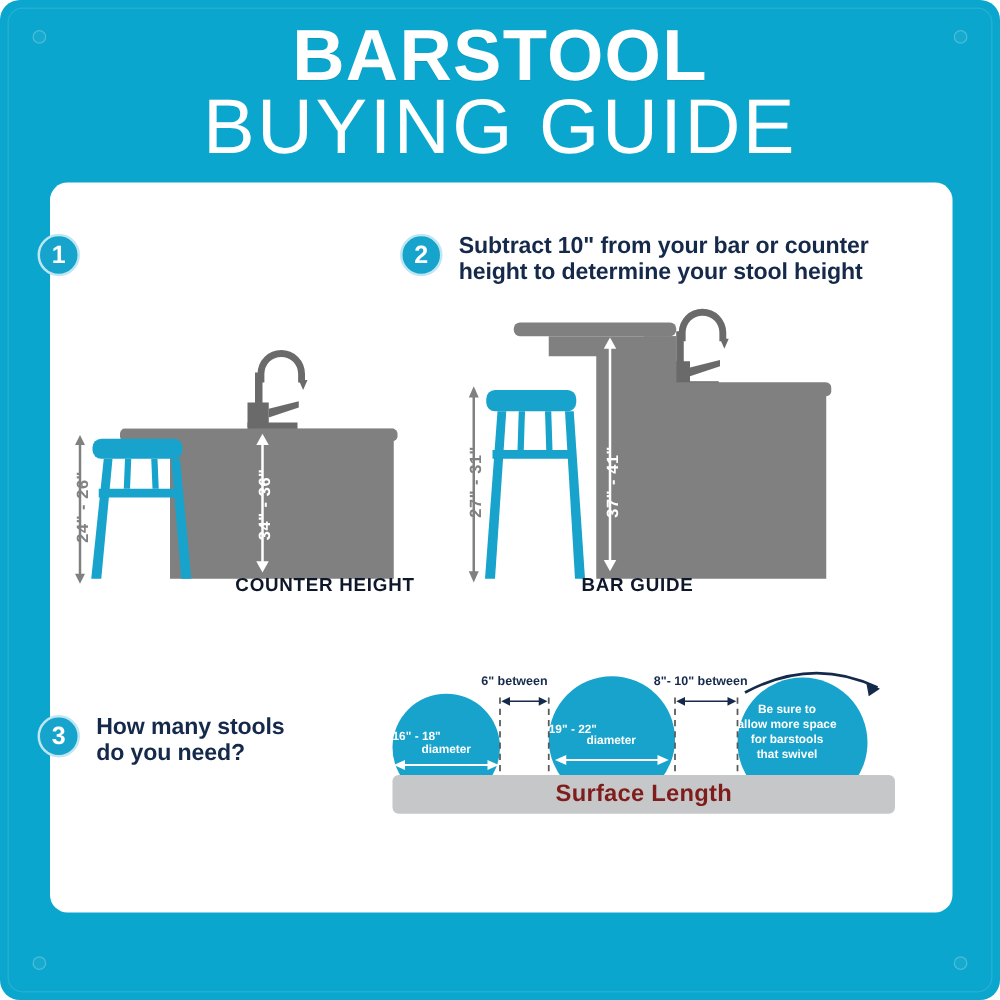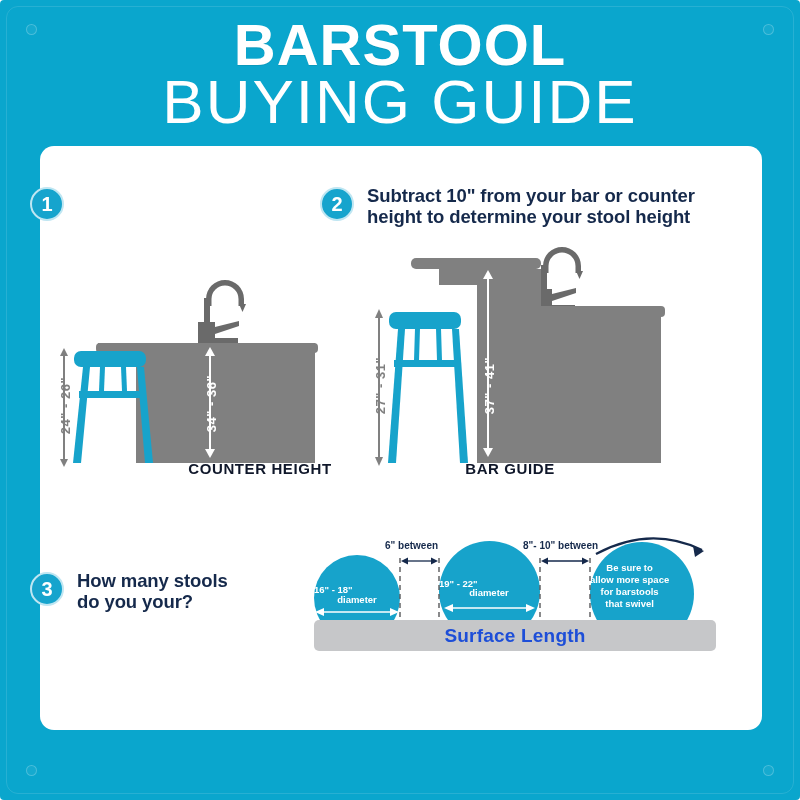--- a/index.html
+++ b/index.html
@@ -5,21 +5,21 @@
 <style>
   html,body{margin:0;padding:0;}
   body{
     width:800px;height:800px;overflow:hidden;
     background:#ffffff;
     font-family:"Liberation Sans", sans-serif;
   }
   .plate{
     position:absolute;left:0;top:0;width:800px;height:800px;
     background:#0aa6cd;
-    border-radius:4px;
+    border-radius:16px;
     box-sizing:border-box;
     overflow:hidden;
   }
   .plate-inner-edge{
     position:absolute;left:6px;top:6px;right:6px;bottom:6px;
     border:1px solid rgba(255,255,255,.12);
     border-radius:12px;
     pointer-events:none;
   }
   .rivet{
@@ -110,21 +110,21 @@
     display:flex;flex-direction:column;align-items:flex-start;justify-content:center;
   }
   .circ-lines{
     position:relative;top:-8px;
     font-size:9.5px;font-weight:bold;line-height:12px;white-space:pre-line;
   }
   .surface-bar{
     position:absolute;left:14px;top:92px;width:402px;height:31px;
     background:#c6c7c9;border-radius:5px;
     display:flex;align-items:center;justify-content:center;
-    color:#1d4ed8;font-weight:bold;font-size:19px;letter-spacing:.2px;
+    color:#7f1d1d;font-weight:bold;font-size:19px;letter-spacing:.2px;
   }
   .gap-label{
     position:absolute;color:#15294b;font-size:10px;font-weight:bold;white-space:nowrap;
   }
   .clipper{position:absolute;left:0;top:0;width:430px;height:95px;overflow:hidden;}
   svg{display:block;overflow:visible;}
 </style>
 </head>
 <body>
 
@@ -148,21 +148,21 @@
 
   <div class="step" id="step2">
     <div class="step-num">2</div>
     <div class="step-text">Subtract 10" from your bar or counter
 height to determine your stool height</div>
   </div>
 
   <div class="step" id="step3">
     <div class="step-num">3</div>
     <div class="step-text">How many stools
-do you your?</div>
+do you need?</div>
   </div>
 
   <div class="diagram" id="diagram-counter">
     <svg width="310" height="215" viewBox="0 0 310 215">
 
       <g fill="#6a6a6a">
         <path d="M146 51 a19 19 0 0 1 38 0 L184 58 L178.5 58 L178.5 51 a13.5 13.5 0 0 0 -27 0 L151.5 58 L146 58 Z"></path>
         <path d="M179 56 l7 0 l-3.5 8 Z"></path>
         <rect x="144" y="50" width="6" height="27"></rect>
         <rect x="138" y="74" width="17" height="20"></rect>

